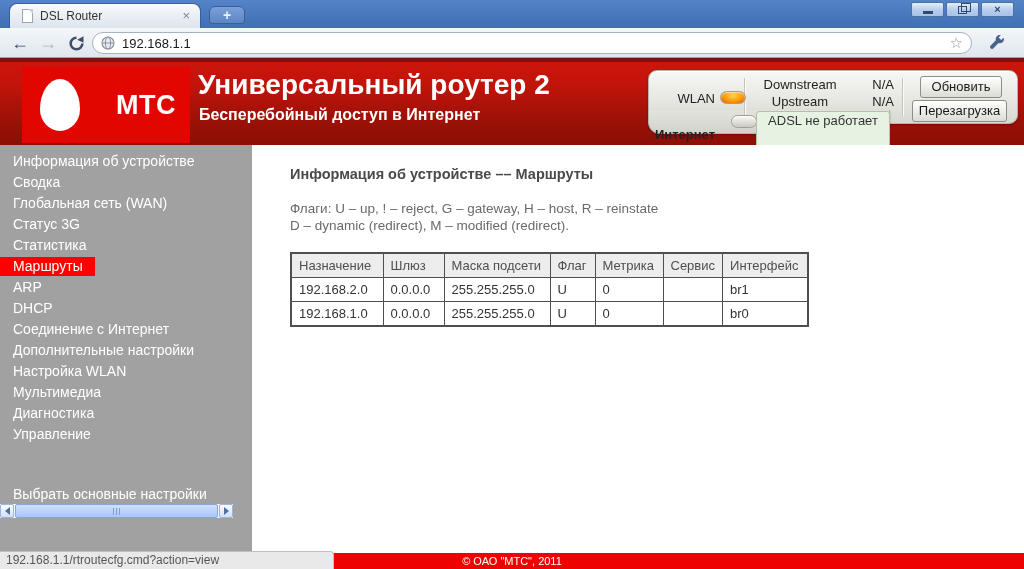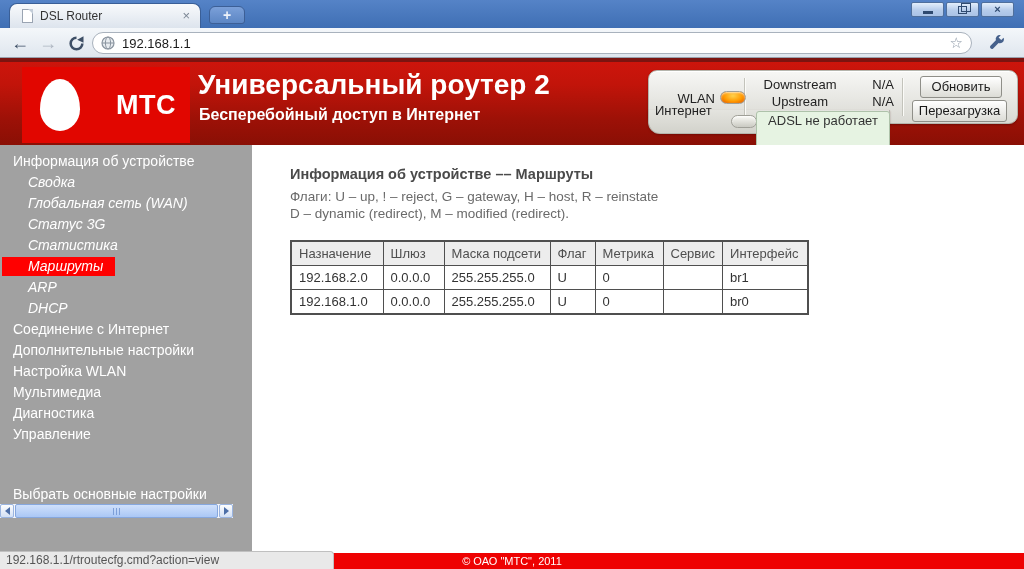--- a/index.html
+++ b/index.html
@@ -72,29 +72,29 @@
   .led-inet { left:83px; top:45px; background:linear-gradient(#fbfbf7,#c9c9c1); }
   .sp-ds-label { position:absolute; left:96px; top:7px; width:112px; text-align:center; }
   .sp-us-label { position:absolute; left:96px; top:24px; width:112px; text-align:center; }
   .sp-ds-val { position:absolute; left:206px; top:7px; width:40px; text-align:right; }
   .sp-us-val { position:absolute; left:206px; top:24px; width:40px; text-align:right; }
   .sp-btn { position:absolute; background:linear-gradient(#ffffff,#dcdcd6); border:1px solid #8f8f89;
     border-radius:3px; font-size:13px; color:#1a1a1a; text-align:center; line-height:20px;
     font-family:"Liberation Sans", sans-serif; }
   .btn-refresh { left:272px; top:6px; width:82px; height:22px; }
   .btn-reboot { left:264px; top:30px; width:95px; height:22px; }
-  .sp-inet-label { position:absolute; left:7px; top:33px; }
+  .sp-inet-label { position:absolute; left:7px; top:57px;font-weight:bold; }
   .sp-green { position:absolute; left:108px; top:41px; width:134px; height:38px; background:#e6f3e2;
     border:1px solid #aec2aa; border-radius:3px; text-align:center; line-height:18px; color:#333; }
 
   
   .sidebar { position:absolute; left:0; top:145px; width:296px; height:408px; background:#a1a1a1; }
   .nav { padding-top:6px; }
   .nav-item { line-height:21px; font-size:14px; color:#fff; padding-left:13px; white-space:nowrap; }
-  .nav-item.sub { padding-left:28px;font-style:italic; }
+  .nav-item.sub { padding-left:13px; }
   .nav-item.selected > span { background:#ff0000; padding:1px 12px 2px 26px; margin-left:-26px; }
   .nav-bottom { position:absolute; left:13px; top:341px; font-size:14px; color:#fff; white-space:nowrap; }
 
   
   .vsb { position:absolute; right:3px; top:4px; width:16px; height:355px; background:#f3f6fc; }
   .hsb { position:absolute; left:0; top:359px; width:233px; height:14px; background:#f3f6fc; }
   .sb-btn { position:absolute; background:linear-gradient(#fdfdfd,#d3e0f5); border:1px solid #9ab4e0;
     border-radius:2px; display:flex; align-items:center; justify-content:center; }
   .vsb .sb-btn { left:0; width:16px; height:16px; }
   .vsb .sb-up { top:0; } .vsb .sb-down { bottom:0; }
@@ -111,21 +111,21 @@
     background:repeating-linear-gradient(#7d9fd8 0 1px, transparent 1px 3px); }
   .hsb-thumb { position:absolute; left:15px; top:0; width:203px; height:14px;
     background:linear-gradient(#cfe0fb,#aac7f5); border:1px solid #86a7dd; border-radius:2px; }
   .hsb-thumb::after { content:""; position:absolute; top:3px; left:50%; width:8px; height:7px; margin-left:-4px;
     background:repeating-linear-gradient(90deg,#7d9fd8 0 1px, transparent 1px 3px); }
 
   
   .main { position:absolute; left:252px; top:145px; width:772px; height:408px; background:#fff; }
   .main-inner { padding:21px 0 0 38px; }
   .heading { font-size:14.5px; font-weight:bold; color:#4a4a4a; }
-  .flags { margin-top:6px; font-size:13.5px; line-height:17px; color:#6a6a6a; }
+  .flags { margin-top:18px; font-size:13.5px; line-height:17px; color:#6a6a6a; }
   table.routes { border-collapse:collapse; margin-top:18px; font-size:13px; color:#333;
     border:2px solid #4f4f4f; }
   table.routes th, table.routes td { border:1px solid #4f4f4f; padding:4px 7px; height:19px; text-align:left; }
   table.routes th { background:#ededed; font-weight:normal; color:#4f4f4f; }
 
   
   .footer { position:absolute; left:0; top:553px; width:1024px; height:16px; background:#ee0202;
     color:#fff; font-size:11px; text-align:center; line-height:16px; }
   .status-bubble { position:absolute; left:0; top:551px; width:334px; height:18px; background:#e9e9e9;
     border-top:1px solid #c0c0c0; border-right:1px solid #c0c0c0; border-top-right-radius:4px;

